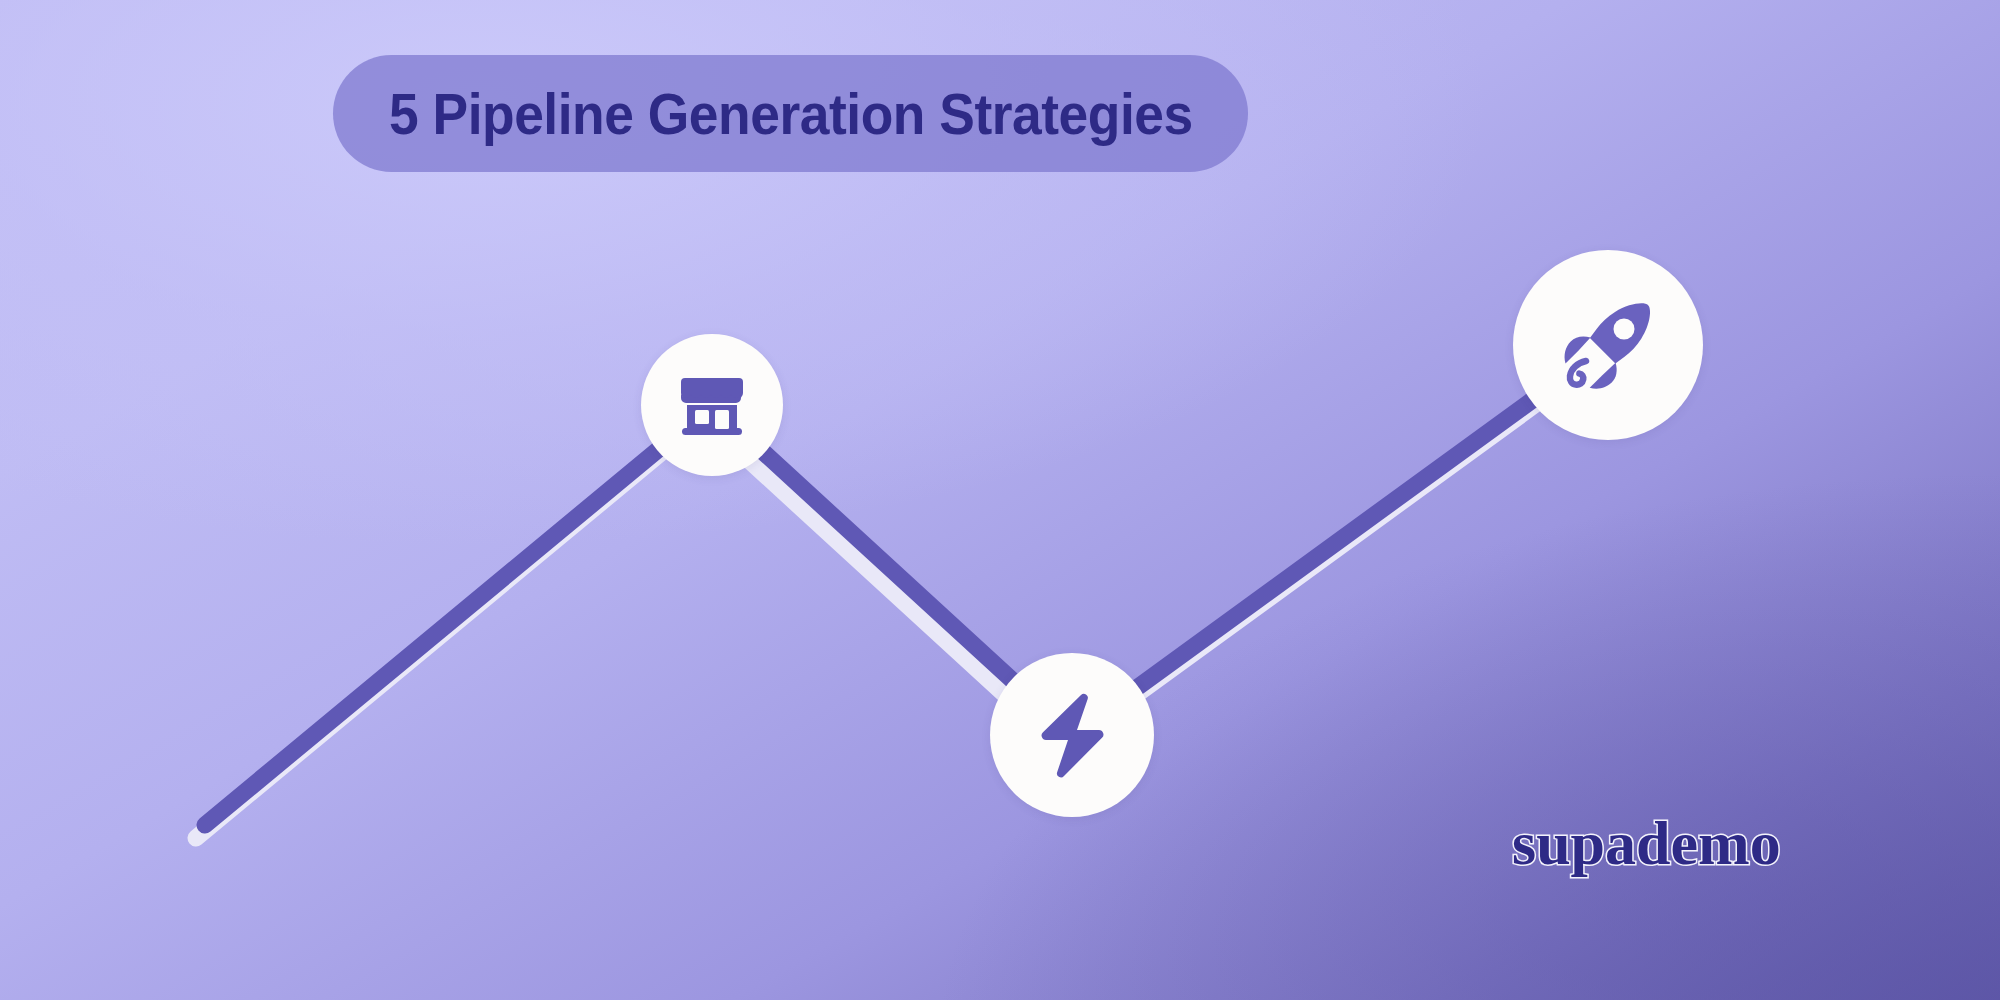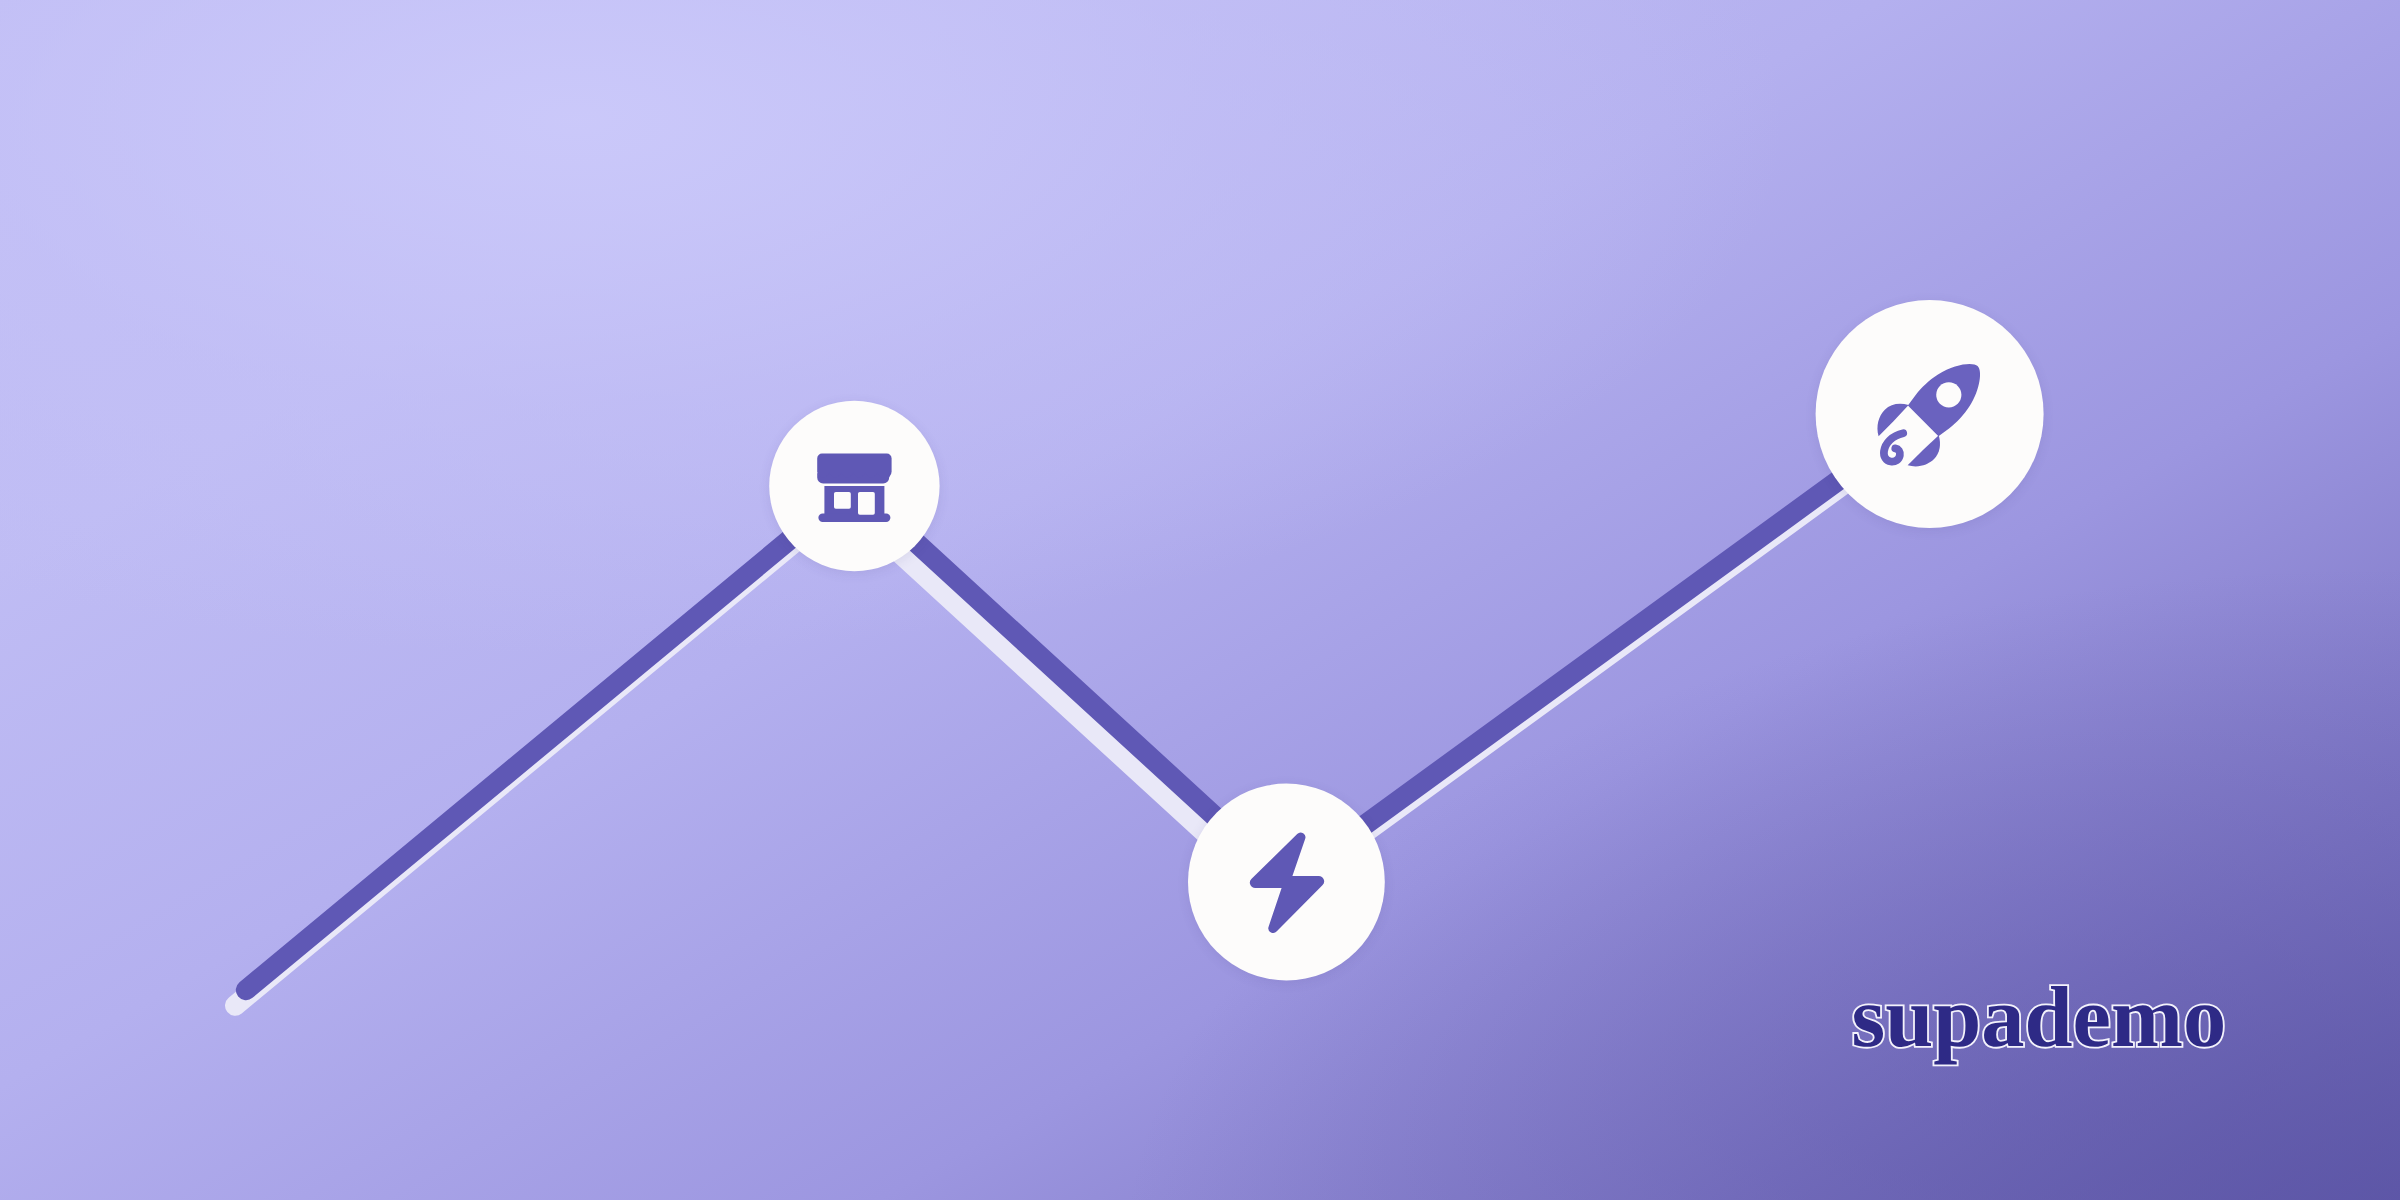--- a/index.html
+++ b/index.html
@@ -89,49 +89,51 @@
     box-shadow: 0 2px 10px rgba(60,50,120,0.10);
   }
   .node svg { display: block; }
 
   
   .wordmark {
     position: absolute;
     left: 1512px;
     top: 812px;
     font-family: "Liberation Serif", "DejaVu Serif", serif;
-    font-size: 72px;
+    font-size: 62px;
     font-weight: 700;
     color: #2e2a86;
     letter-spacing: 0px;
     line-height: 1;
     -webkit-text-stroke: 3px #f3f2fb;
     paint-order: stroke fill;
     white-space: nowrap;
-    margin-left: 31px;
   }
 </style>
 </head>
 <body>
 
 <div id="card">
 
   <div class="bg-base"></div>
   <div class="bg-glow"></div>
   <div class="bg-deep"></div>
 
   <svg id="chart" viewBox="0 0 2000 1000">
     <g>
       <polyline id="shadow-path" fill="none" stroke="#e9e8f8" stroke-width="17" stroke-linecap="round" stroke-linejoin="round" transform="translate(-9,13)" points="205,825 712,405 1072,735 1608,345"></polyline>
     </g>
     <g>
       <polyline id="main-path" fill="none" stroke="#5f58b5" stroke-width="17" stroke-linecap="round" stroke-linejoin="round" points="205,825 712,405 1072,735 1608,345"></polyline>
     </g>
   </svg>
 
+  <div class="title-pill">
+    <div class="title-text" style="color: rgb(46, 42, 134);">5 Pipeline Generation Strategies</div>
+  </div>
 
   <div class="node" style="left: 641px; top: 334px; width: 142px; height: 142px; background: rgb(253, 252, 251);">
     <svg width="78" height="78" viewBox="0 0 78 78">
 
       <path d="M12 12 h54 a4 4 0 0 1 4 4 v11 a6 6 0 0 1 -6 6 H14 a6 6 0 0 1 -6 -6 V16 a4 4 0 0 1 4 -4 z" fill="#5f58b5"></path>
 
       <path d="M8 28
                q5 8 10 0 q5 8 10 0 q5 8 10 0 q5 8 10 0 q5 8 10 0 q5 8 10 0
                v4 a5 5 0 0 1 -5 5 H13 a5 5 0 0 1 -5 -5 z" fill="#5f58b5"></path>
 

